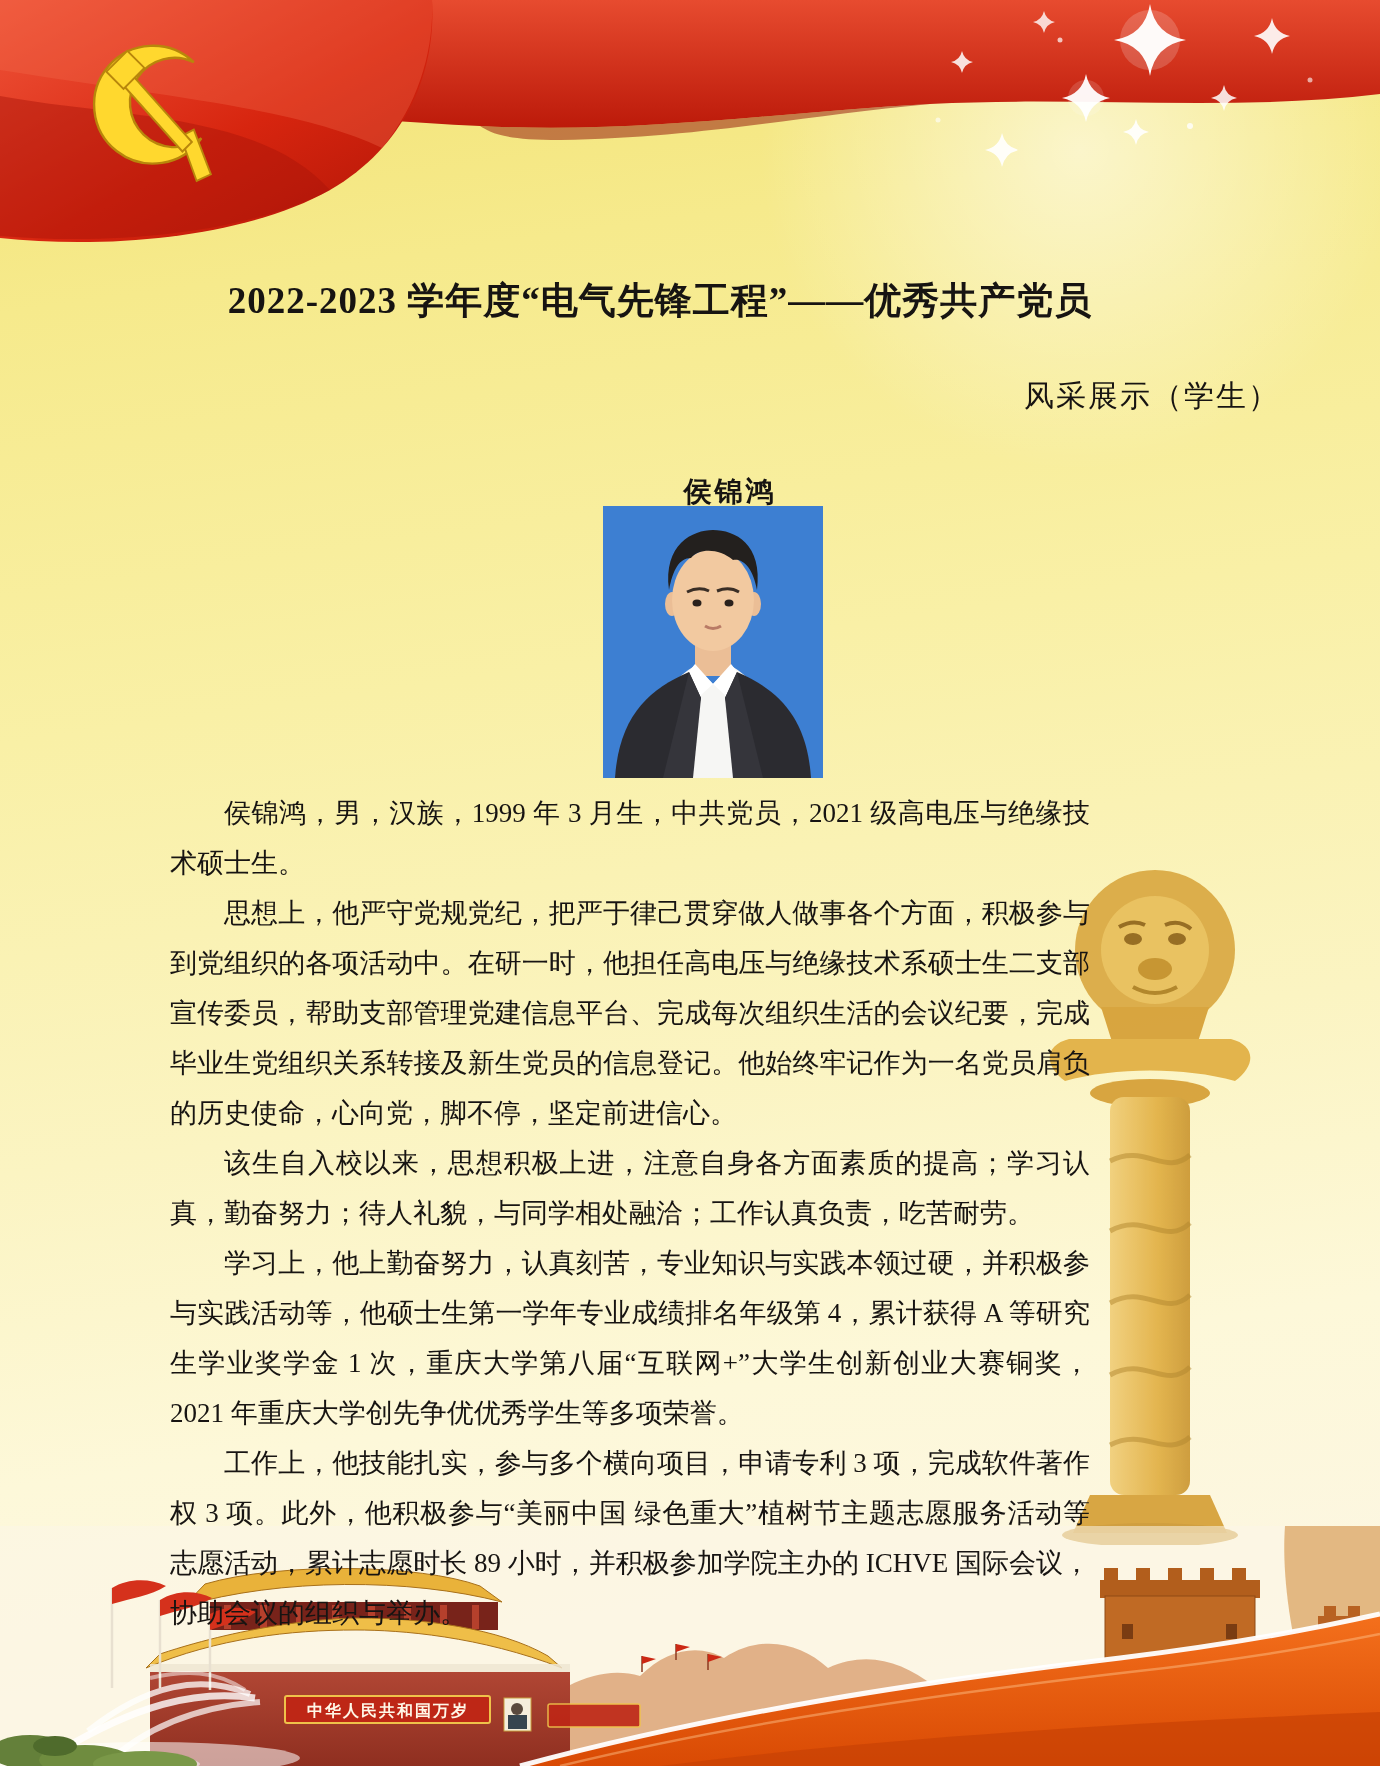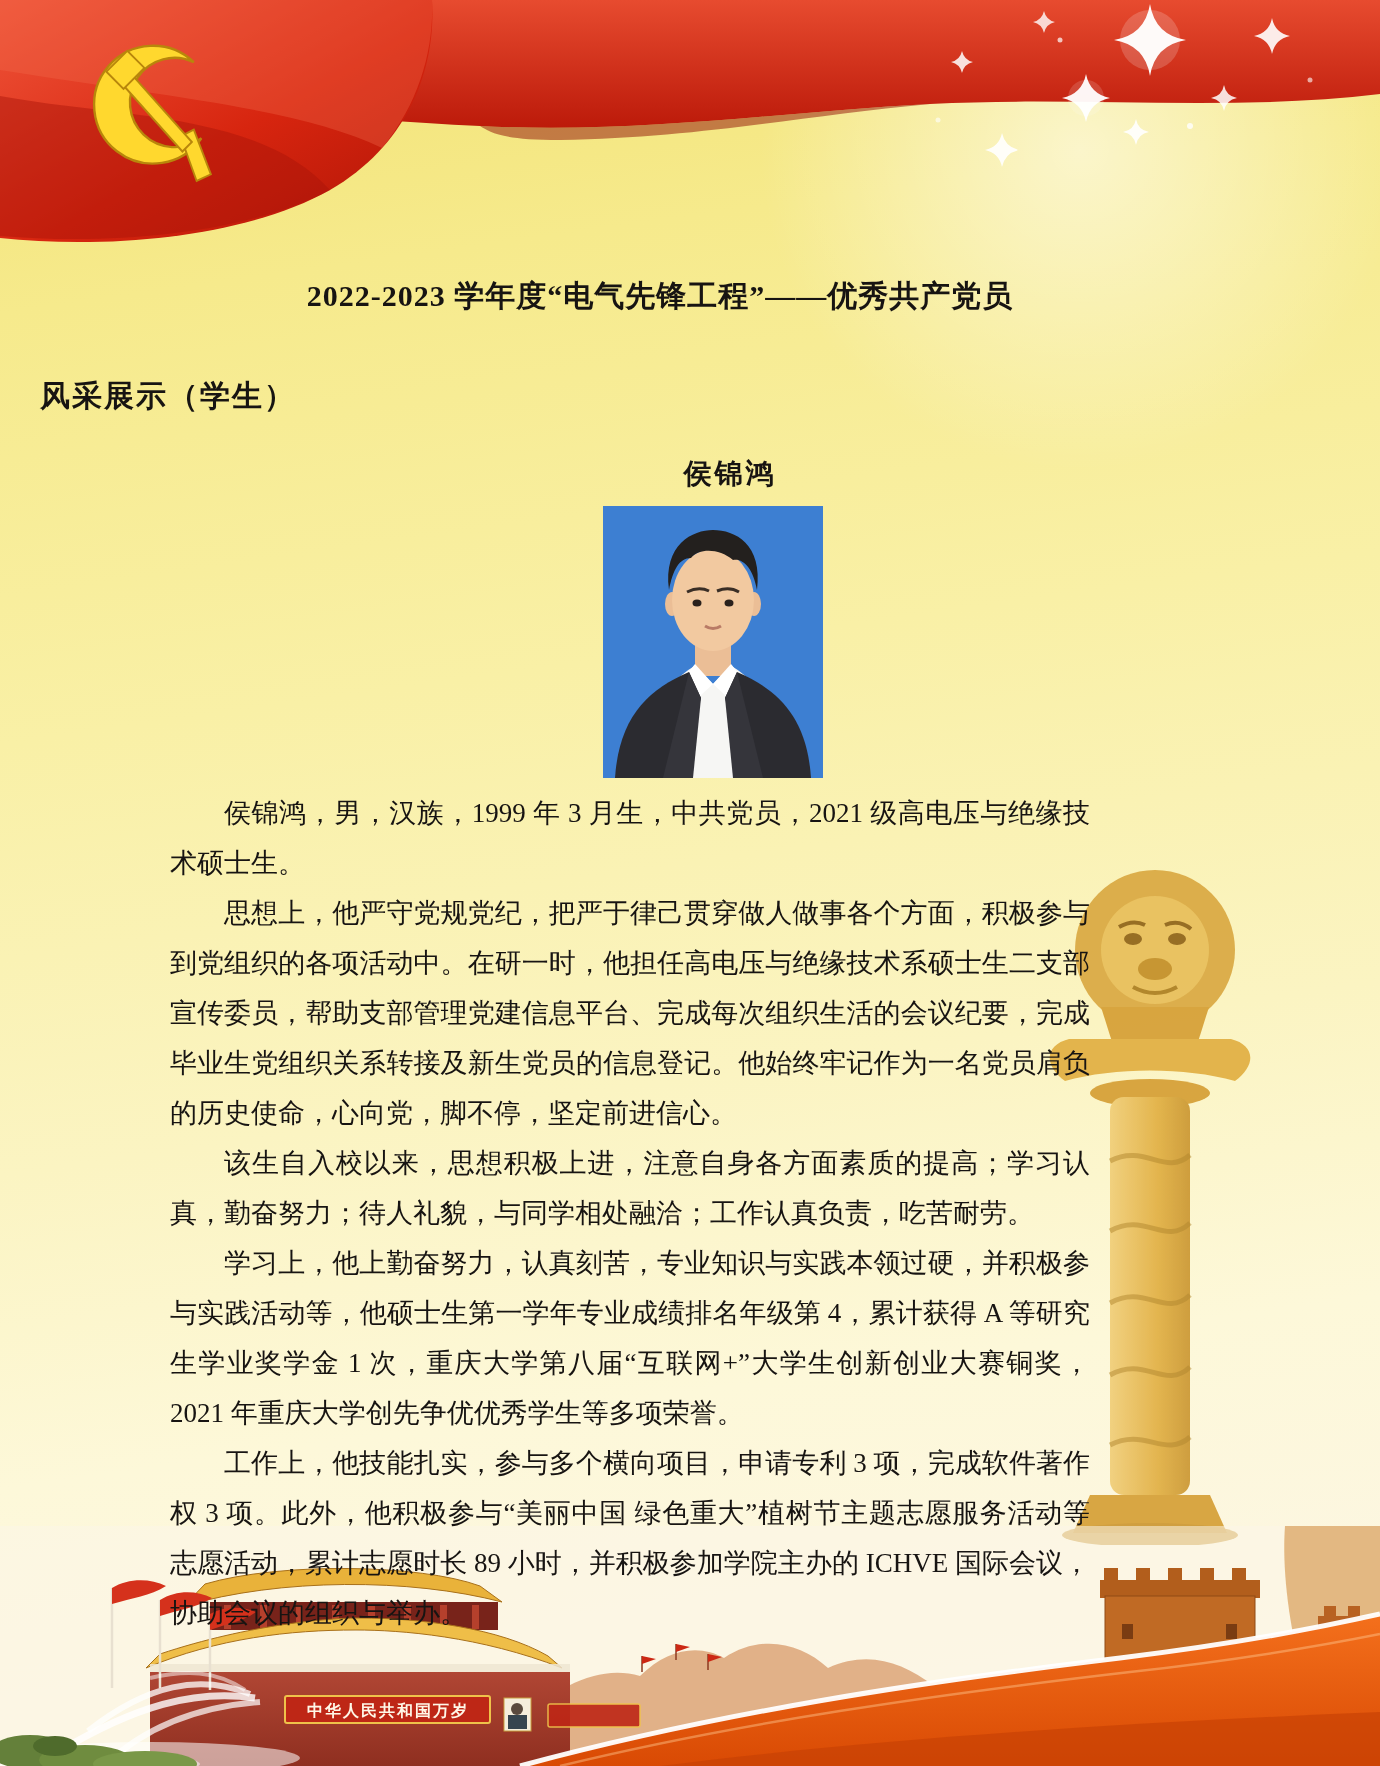--- a/index.html
+++ b/index.html
@@ -13,28 +13,28 @@
       linear-gradient(172deg,#F2E272 0%,#F6EA8C 16%,#F9F0A6 38%,#FBF4C2 60%,#FDF8D9 76%,#FCF6E2 92%,#FAF2E6 100%);
     font-family:"Liberation Serif","DejaVu Serif",serif;
     color:#171412;
   }
   .layer{position:absolute;left:0;}
   .top-art{top:0;width:1380px;height:260px;z-index:1;}
   .huabiao{top:855px;left:1005px;width:290px;height:690px;z-index:1;opacity:.88;}
   .bottom-art{bottom:0;width:1380px;height:240px;z-index:2;}
   .title1{
     position:absolute;top:276px;left:40px;width:1240px;z-index:3;
-    text-align:center;font-size:30px;font-weight:bold;letter-spacing:1px;
+    text-align:center;font-size:37px;font-weight:bold;letter-spacing:1px;
   }
   .title2{
     position:absolute;top:376px;left:40px;width:1240px;z-index:3;
-    text-align:left;font-size:30px;font-weight:bold;letter-spacing:2px;
+    text-align:right;font-size:30px;font-weight:normal;letter-spacing:2px;
   }
   .stu-name{
-    position:absolute;top:455px;left:190px;width:1080px;z-index:3;
+    position:absolute;top:473px;left:190px;width:1080px;z-index:3;
     text-align:center;font-size:28px;font-weight:bold;letter-spacing:3px;
   }
   .photo{
     position:absolute;top:506px;left:603px;width:220px;height:272px;z-index:2;
     background:#3D7FD2;
   }
   .photo svg{display:block;}
   .body-text{
     position:absolute;top:788px;left:170px;width:920px;z-index:3;
     font-size:27px;line-height:50px;text-align:justify;

